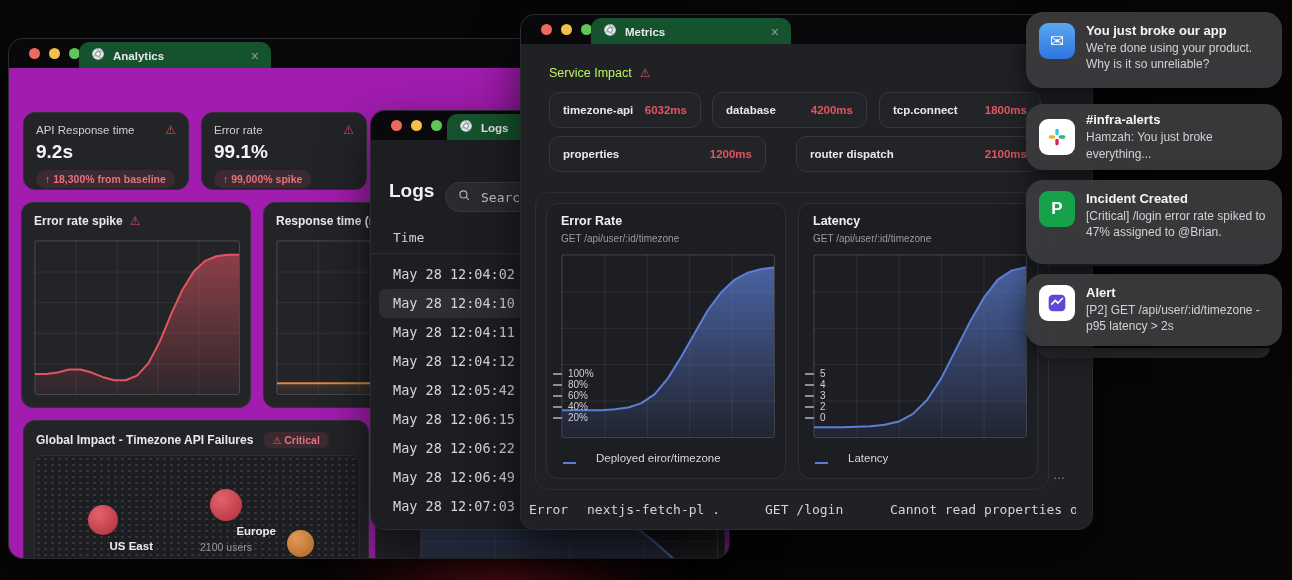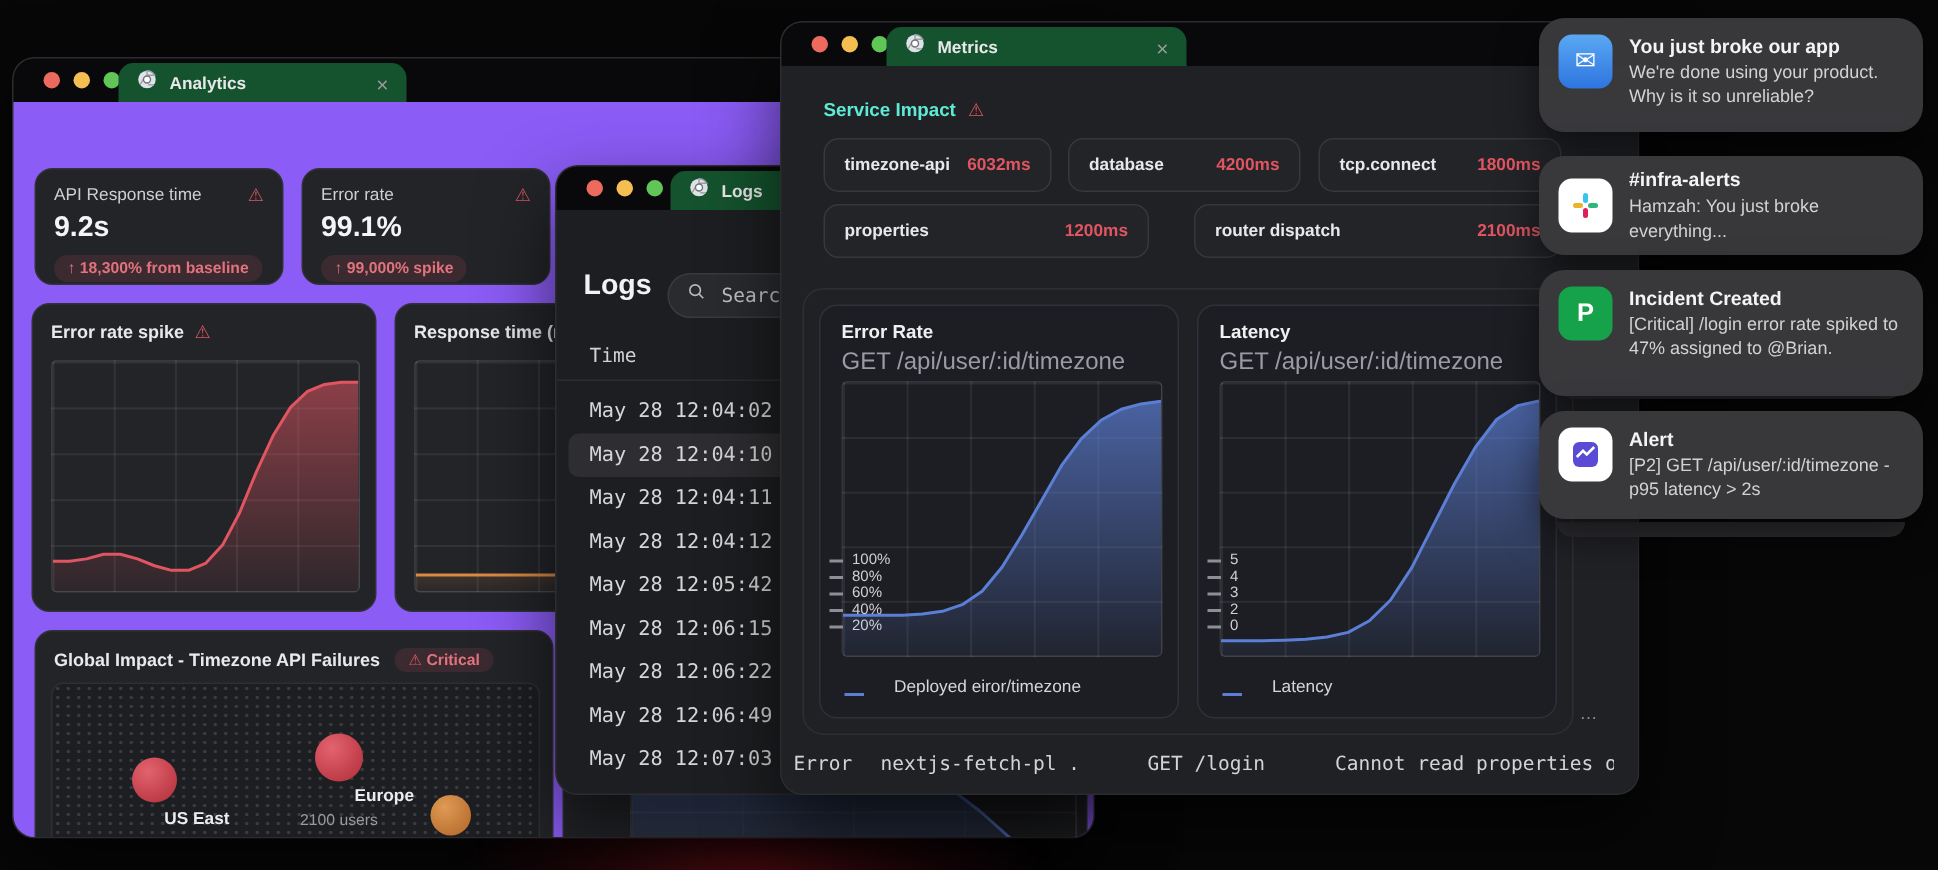--- a/index.html
+++ b/index.html
@@ -6,21 +6,21 @@
   body{width:1292px;height:580px;position:relative;overflow:hidden;
        font-family:"Liberation Sans",sans-serif;-webkit-font-smoothing:antialiased;}
   .mono{font-family:"DejaVu Sans Mono",monospace;}
   .glow{position:absolute;left:310px;top:515px;width:380px;height:110px;z-index:0;
         background:radial-gradient(ellipse at 50% 60%, rgba(200,25,40,.5), rgba(120,10,20,.25) 45%, transparent 72%);
         filter:blur(10px);}
   
   .window{position:absolute;border-radius:15px;box-shadow:0 22px 50px rgba(0,0,0,.6);}
   .tabbar{position:absolute;left:0;right:0;top:0;height:30px;background:#09090b;
           border-radius:15px 15px 0 0;border:1px solid #2c2c30;border-bottom:none;}
-  .winbody{position:absolute;left:0;right:0;top:30px;bottom:0;background:#8b5cf6;
+  .winbody{position:absolute;left:0;right:0;top:30px;bottom:0;background:#a21caf;
            border-radius:0 0 15px 15px;border:1px solid #2c2c30;border-top:none;overflow:hidden;}
   .lights{position:absolute;left:20px;top:9px;display:flex;gap:9px;}
   .light{width:11px;height:11px;border-radius:50%;}
   .l-red{background:#ed6a5f;} .l-yellow{background:#f4bf50;} .l-green{background:#61c558;}
   .tab{position:absolute;bottom:0;height:27px;background:#14532d;border-radius:10px 10px 0 0;
        display:flex;align-items:center;gap:8px;padding:0 12px;box-sizing:border-box;}
   .tab-label{font-size:11.5px;font-weight:700;color:#e8e8ea;}
   .tab-close{margin-left:auto;color:#9a9a9e;font-size:14px;line-height:1;cursor:default;}
   
   .card{position:absolute;background:#232428;border:1px solid #313237;border-radius:12px;box-sizing:border-box;}
@@ -31,21 +31,21 @@
         background:rgba(224,85,97,0.13);color:#e2737e;font-size:10.5px;font-weight:600;}
   .plot{position:absolute;border:1px solid rgba(255,255,255,.10);border-radius:4px;overflow:hidden;
         background-image:linear-gradient(to right, rgba(255,255,255,.07) 1px, transparent 1px),
                          linear-gradient(to bottom, rgba(255,255,255,.07) 1px, transparent 1px);
         background-size:20% 20%;}
   .plot svg{position:absolute;left:0;top:0;width:100%;height:100%;}
   .chart-title-row{position:absolute;left:12px;top:11px;display:flex;align-items:center;gap:7px;}
   .chart-title{font-size:12px;font-weight:600;color:#e9e9ec;}
   
   .mcard{position:absolute;background:#1d1e24;border:1px solid #303138;border-radius:12px;box-sizing:border-box;}
-  .mcard .sub{position:absolute;left:14px;top:29px;font-size:16px;color:#9b9ba3;}
+  .mcard .sub{position:absolute;left:14px;top:29px;font-size:10px;color:#9b9ba3;}
   .ticks{position:absolute;display:flex;flex-direction:column;justify-content:flex-end;
          padding:9px 0 13px 0;box-sizing:border-box;z-index:2;}
   .tick{display:flex;align-items:center;gap:6px;}
   .tick i{display:block;width:9px;height:2px;background:#8e8e96;}
   .tick span{font-size:10px;color:#cfcfd4;}
   .legend{position:absolute;display:flex;align-items:flex-end;gap:20px;}
   .legend i{display:block;width:13px;height:2px;background:#5c7fd6;}
   .legend span{font-size:11.5px;color:#d6d6da;}
   
   .chip{position:absolute;height:36px;border:1px solid #37373c;border-radius:10px;background:#232428;
@@ -259,21 +259,21 @@
             <circle cx="12" cy="12" r="10" fill="#dfe2e6"></circle>
             <path d="M12 2a10 10 0 0 1 8.7 5.1H12zM4.1 18l3.8-6.4M19.8 18.2l-6.4-.2" stroke="#9aa0a6" stroke-width="1.6" fill="none"></path>
             <circle cx="12" cy="12" r="4" fill="#fff" stroke="#70757c" stroke-width="1.6"></circle>
           </svg></span>
       <span class="tab-label">Metrics</span>
       <span class="tab-close">×</span>
     </div>
   </div>
   <div class="winbody" style="background:#202125;">
     <div style="position:absolute;left:28px;top:22px;display:flex;align-items:center;gap:8px;">
-      <span style="font-size:12.5px;font-weight:700;color:#5eead4;">Service Impact</span>
+      <span style="font-size:12.5px;font-weight:400;color:#bef264;">Service Impact</span>
       <span class="warn">⚠</span>
     </div>
 
     <div class="chip" style="left:28px;top:48px;width:152px;">
       <span class="n">timezone-api</span>
         <span class="v">6032ms</span>
     </div>
     <div class="chip" style="left:191px;top:48px;width:155px;">
       <span class="n">database</span>
         <span class="v">4200ms</span>

